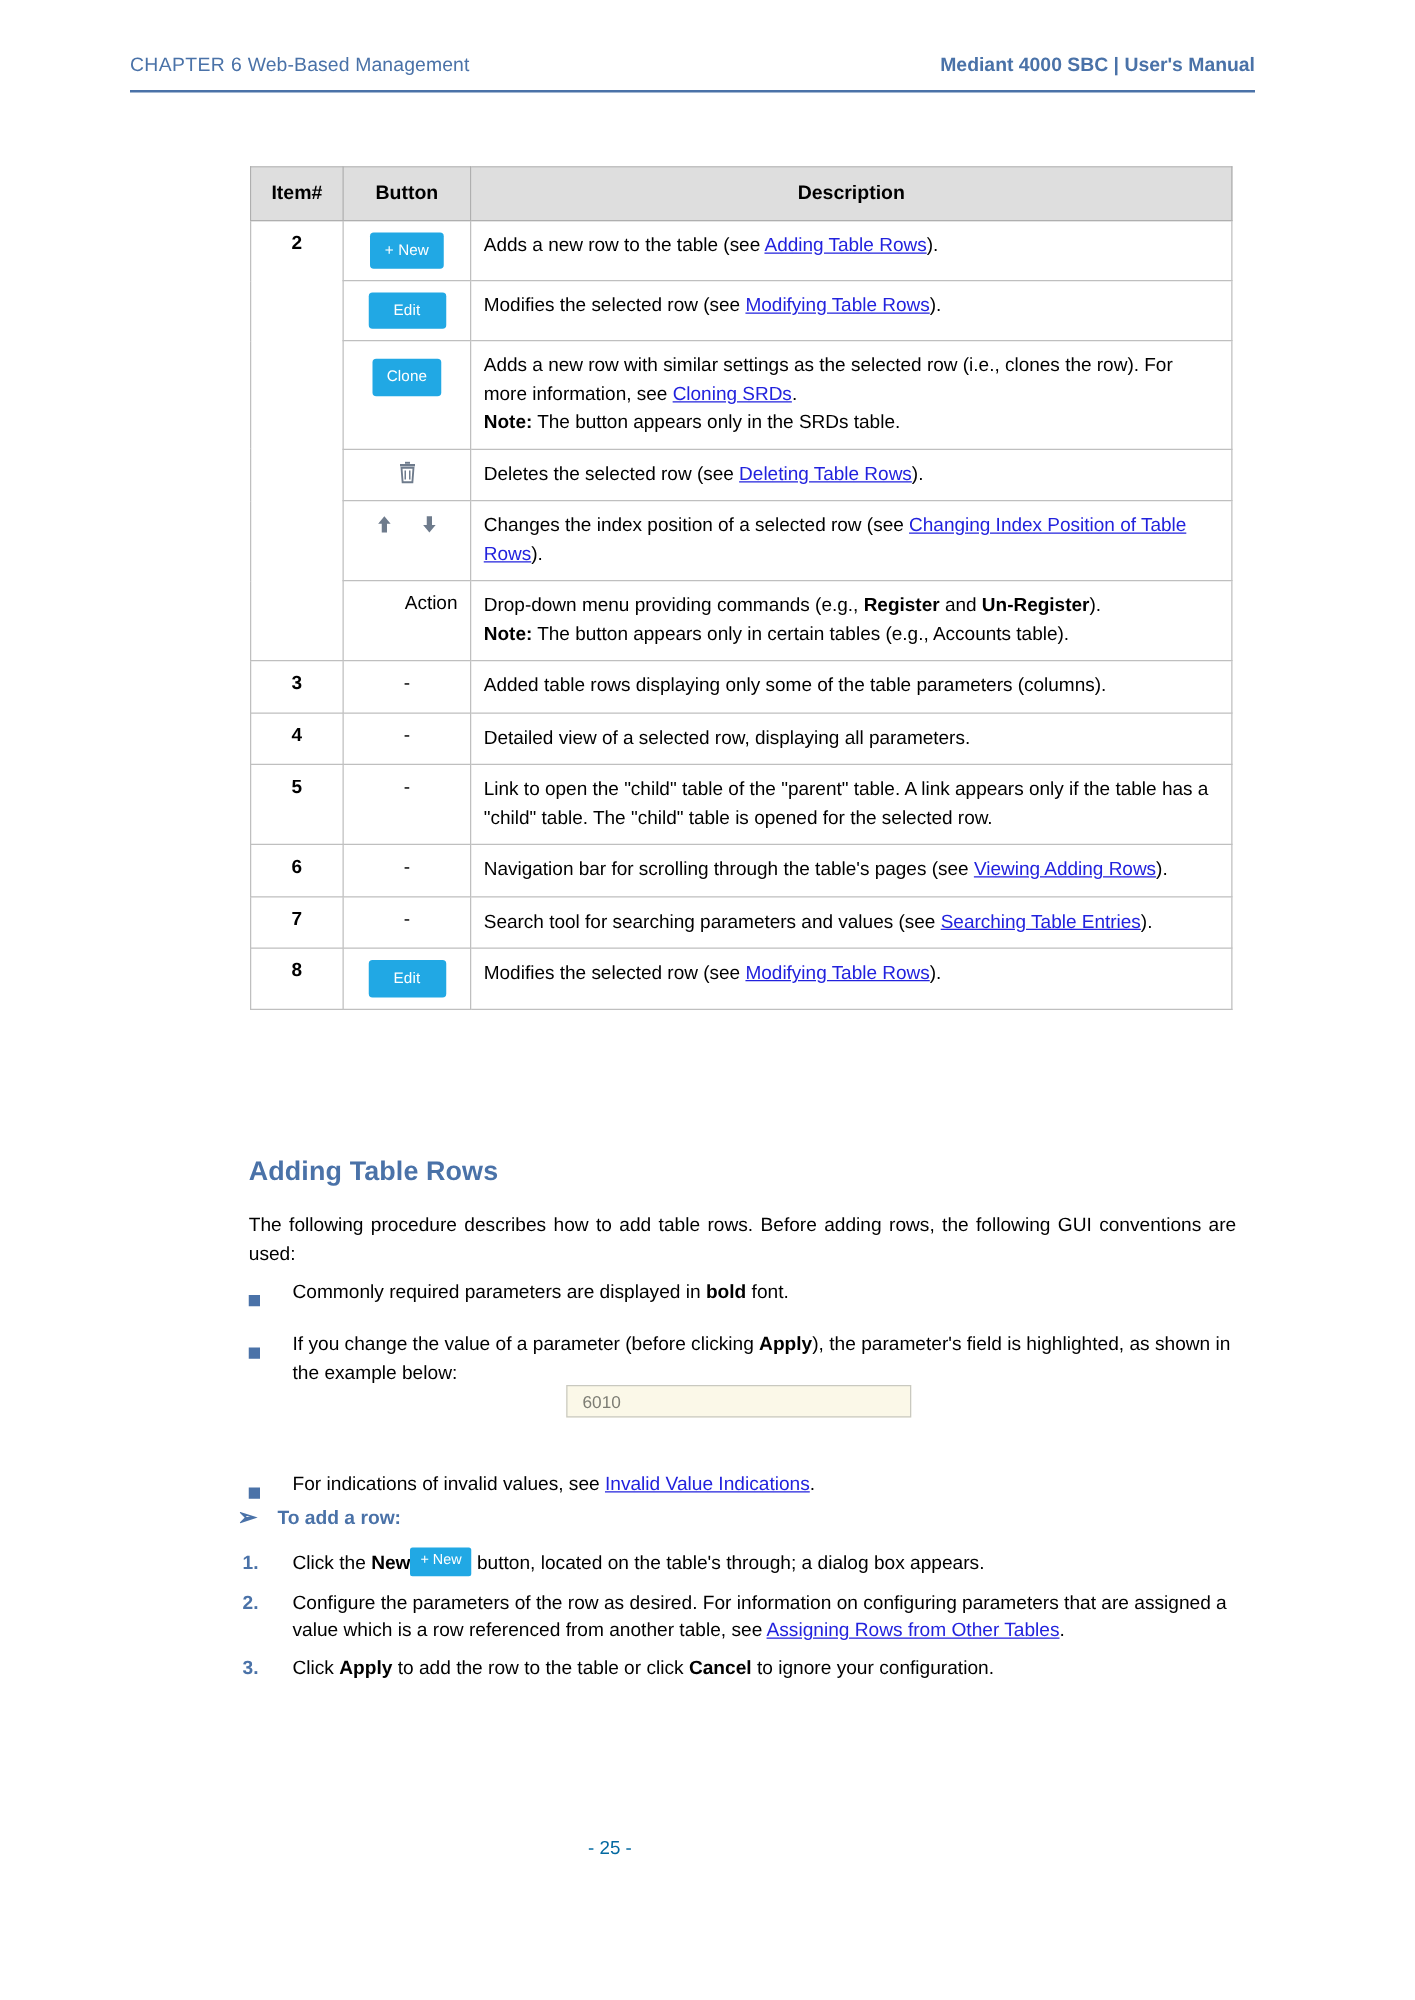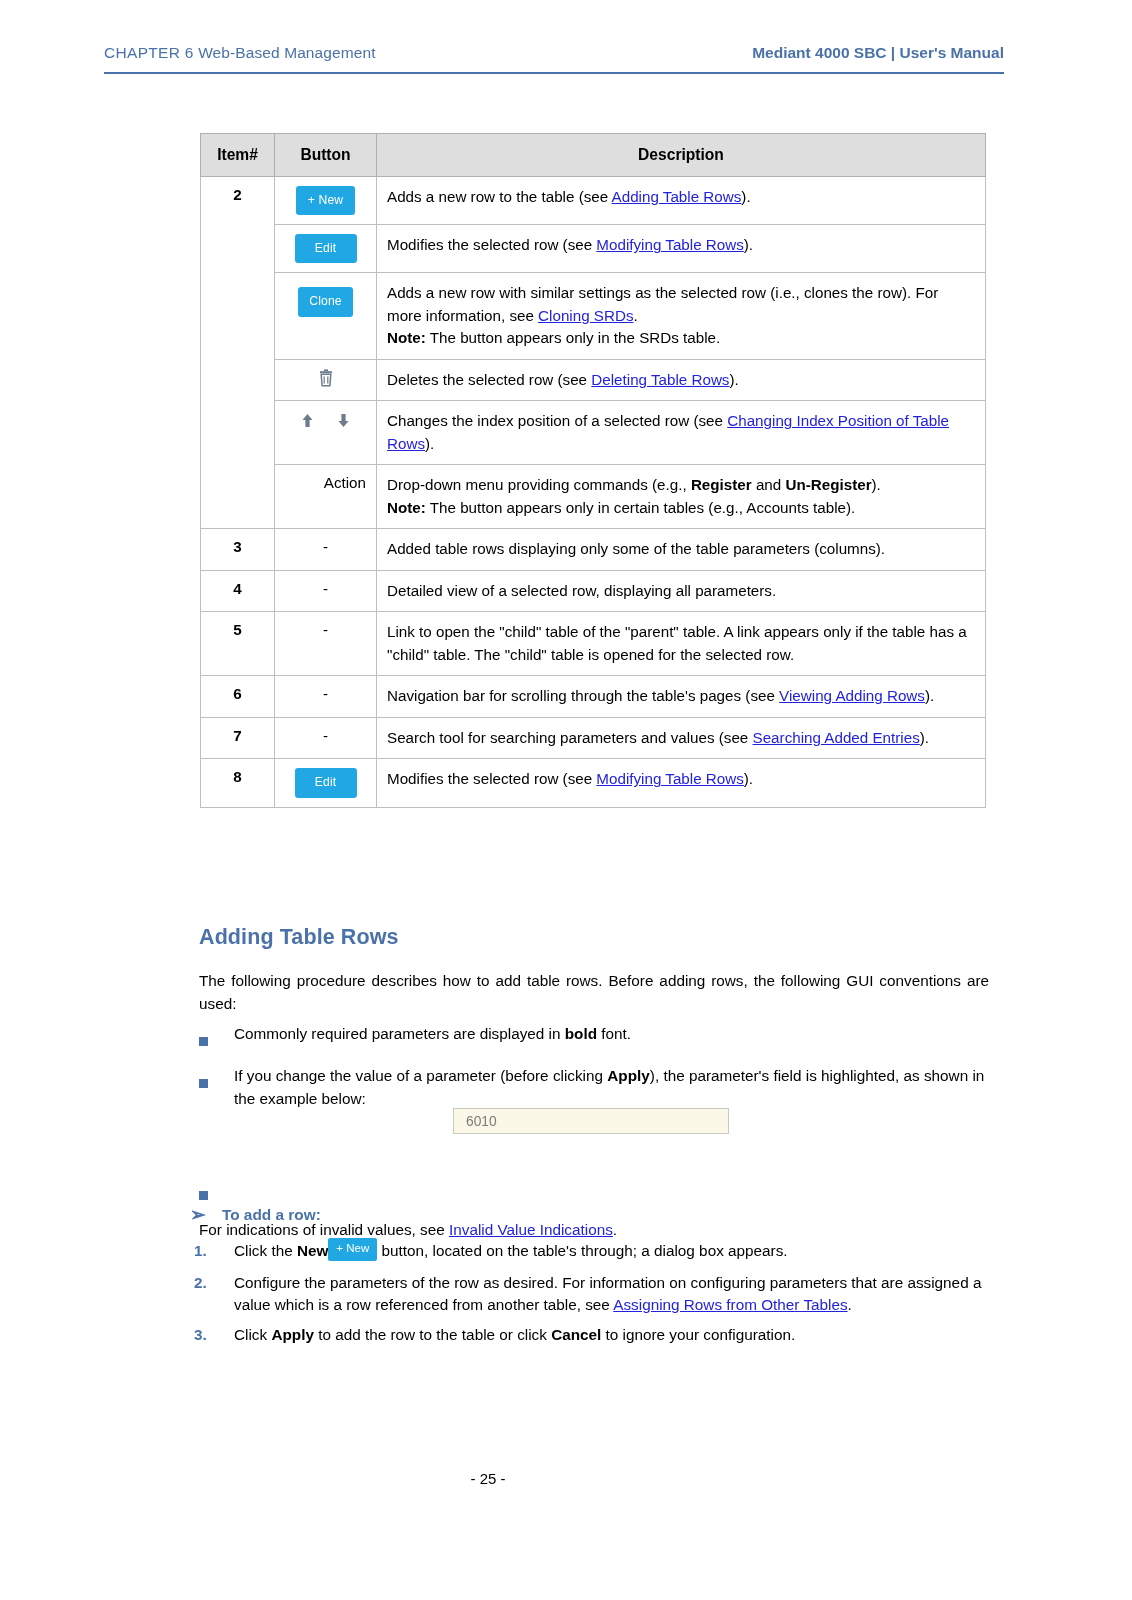--- a/index.html
+++ b/index.html
@@ -251,21 +251,21 @@
   }
 
   
   .page-footer {
     position: absolute;
     top: 1470px;
     left: 0;
     width: 976px;
     text-align: center;
     font-size: 15px;
-    color: #000000;
+    color: #0369a1;
   }
 
   b, .bold { font-weight: bold; }
 </style>
 </head>
 <body>
 
 <div class="page-header">
   <div class="hdr-left">
     <span class="chap-label">CHAPTER 6</span>
@@ -388,21 +388,21 @@
       <td class="cell-dash">-</td>
       <td class="cell-desc">
         <span>Navigation bar for scrolling through the table's pages (see </span><a class="xref" href="#">Viewing Adding Rows</a><span>).</span>
       </td>
     </tr>
 
     <tr>
       <td class="cell-center">7</td>
       <td class="cell-dash">-</td>
       <td class="cell-desc">
-        <span>Search tool for searching parameters and values (see </span><a class="xref" href="#">Searching Added Entries</a><span>).</span>
+        <span>Search tool for searching parameters and values (see </span><a class="xref" href="#">Searching Table Entries</a><span>).</span>
       </td>
     </tr>
 
     <tr>
       <td class="cell-center">8</td>
       <td class="cell-btn">
         <span class="ui-btn btn-edit">Edit</span>
       </td>
       <td class="cell-desc">
         <span>Modifies the selected row (see </span><a class="xref" href="#">Modifying Table Rows</a><span>).</span>
@@ -421,21 +421,21 @@
     <div class="bullet-text">
       <span>Commonly required parameters are displayed in </span><b>bold</b><span> font.</span>
     </div>
   </div>
   <div class="bullet-row">
     <div class="bullet-mark"><i></i></div>
     <div class="bullet-text">
       <span>If you change the value of a parameter (before clicking </span><b>Apply</b><span>), the parameter's field is highlighted, as shown in the example below:</span>
     </div>
   </div>
-  <div class="bullet-row" style="margin-top:66px;flex-direction:column;">
+  <div class="bullet-row" style="margin-top:66px;">
     <div class="bullet-mark"><i></i></div>
     <div class="bullet-text">
       <span>For indications of invalid values, see </span><a class="xref" href="#">Invalid Value Indications</a><span>.</span>
     </div>
   </div>
 </div>
 
 <div class="field-example">
   <span>6010</span>
 </div>

